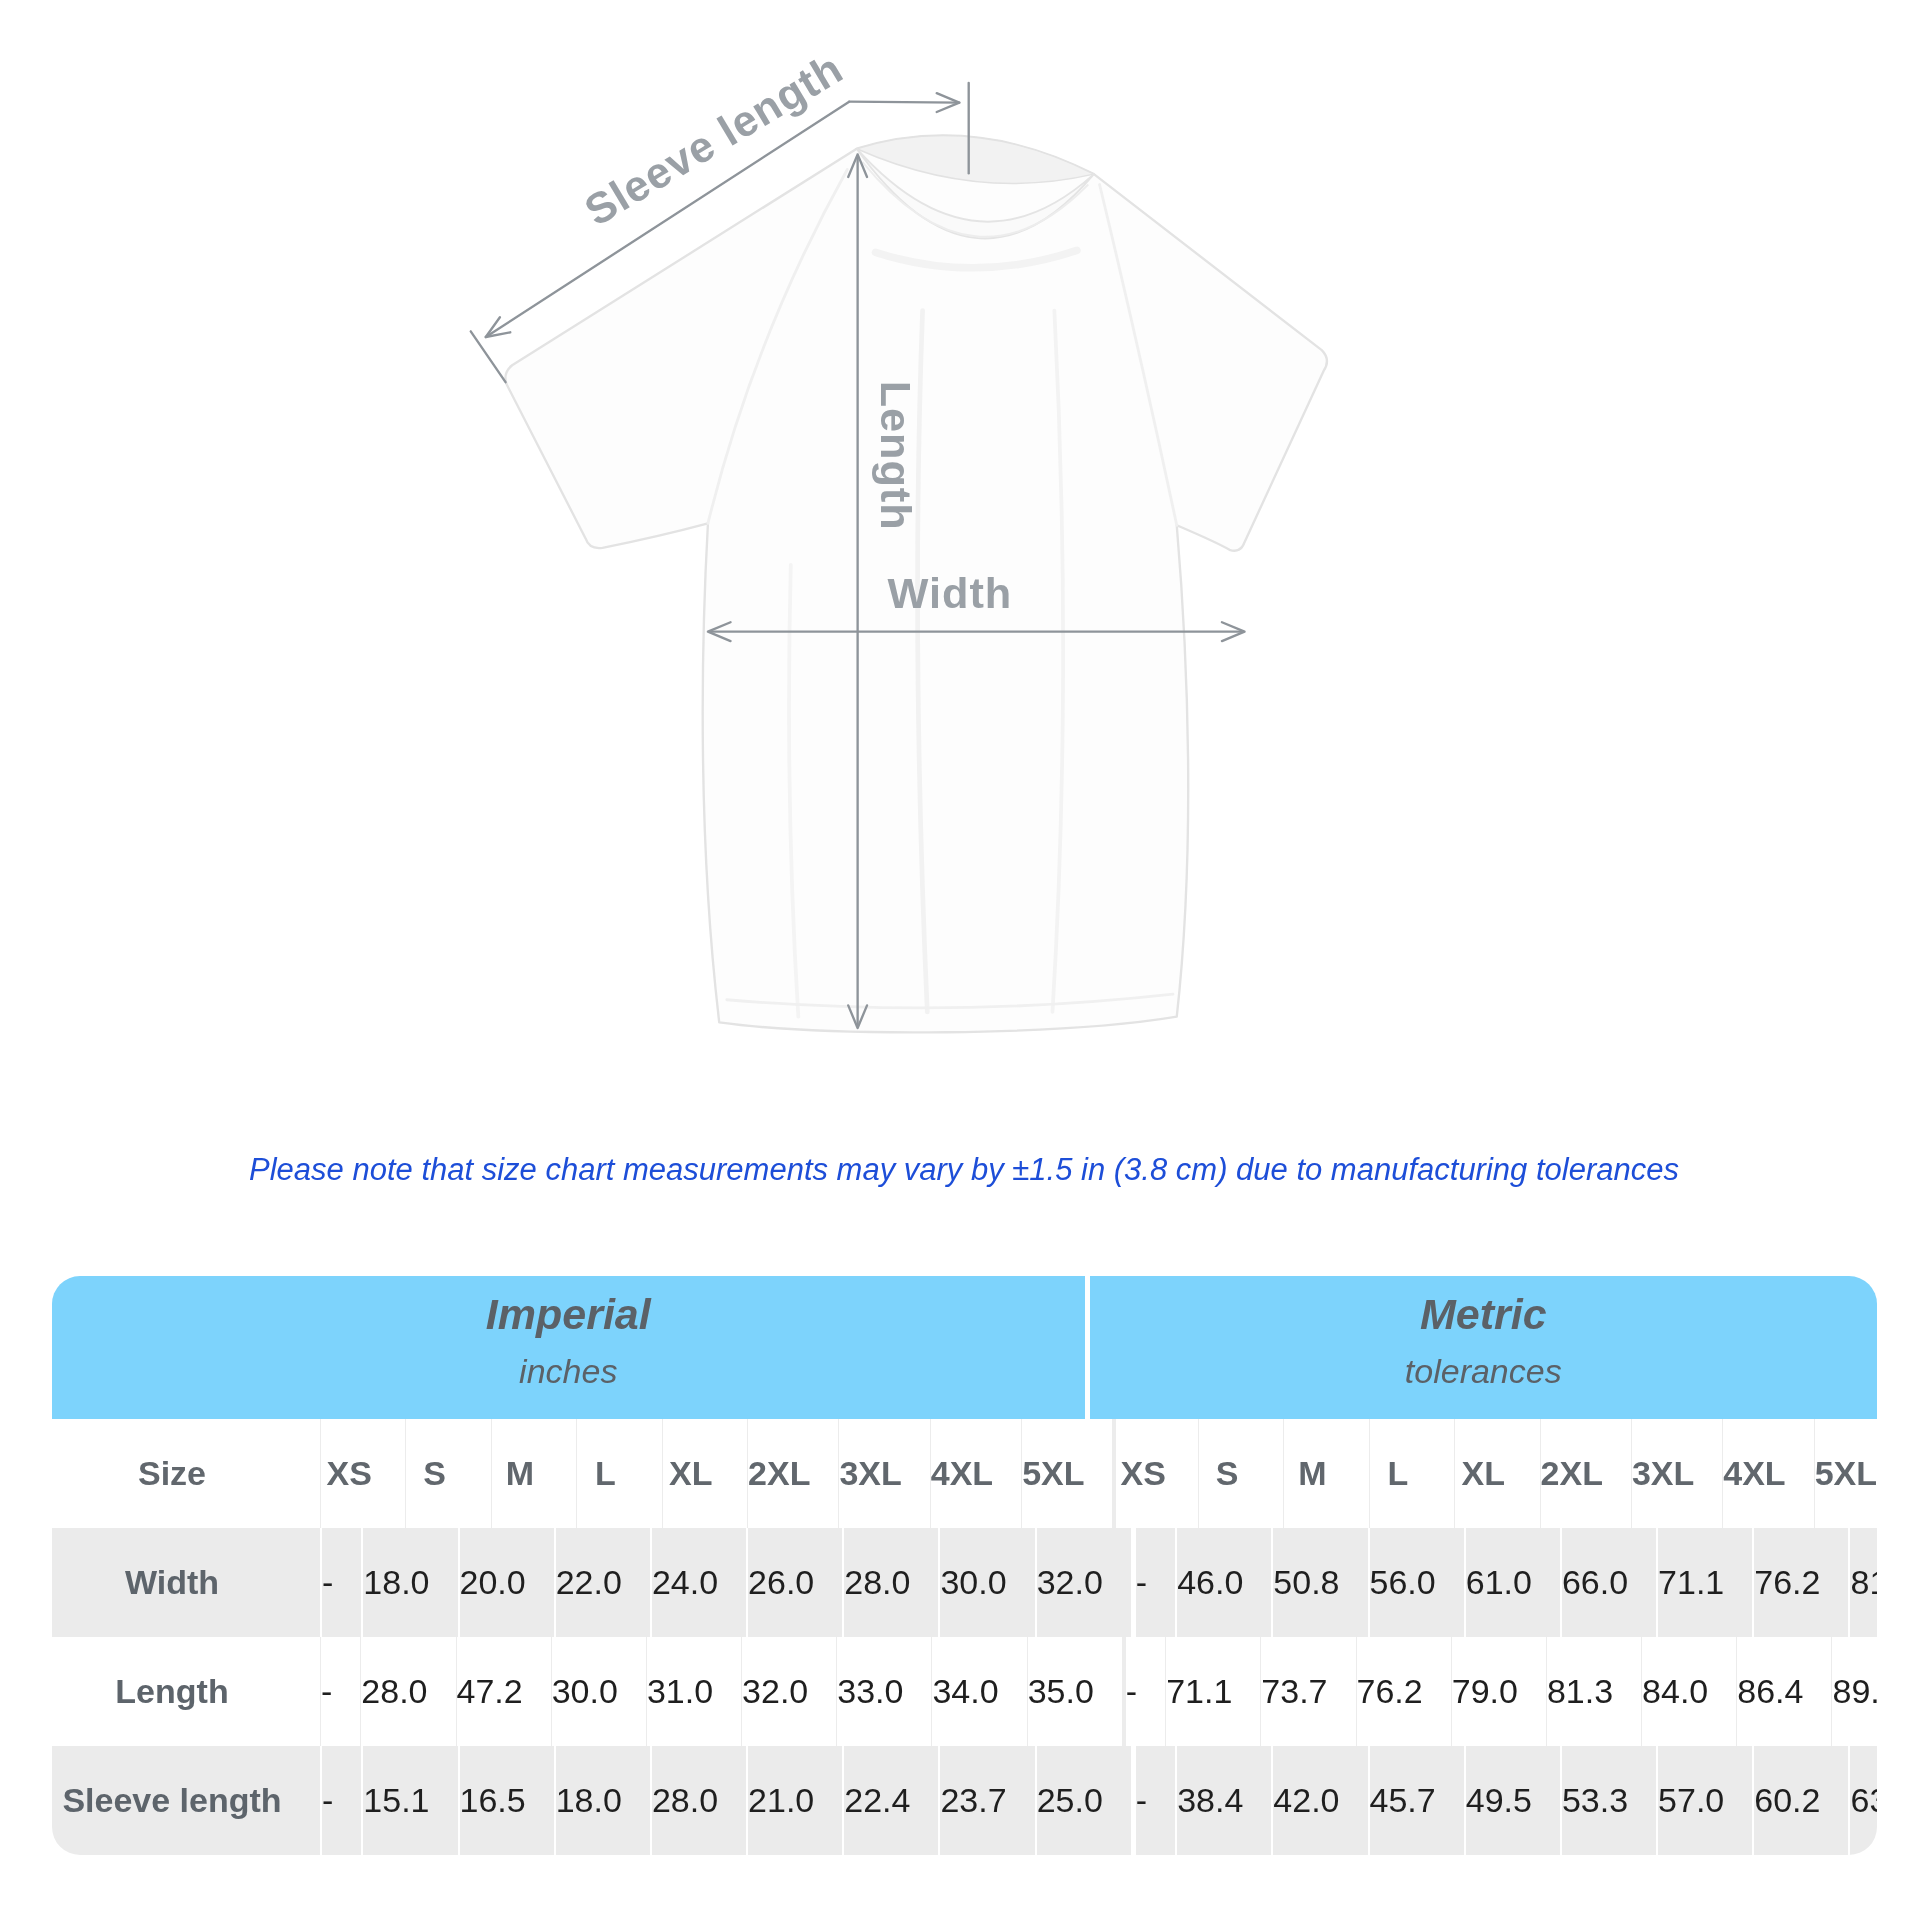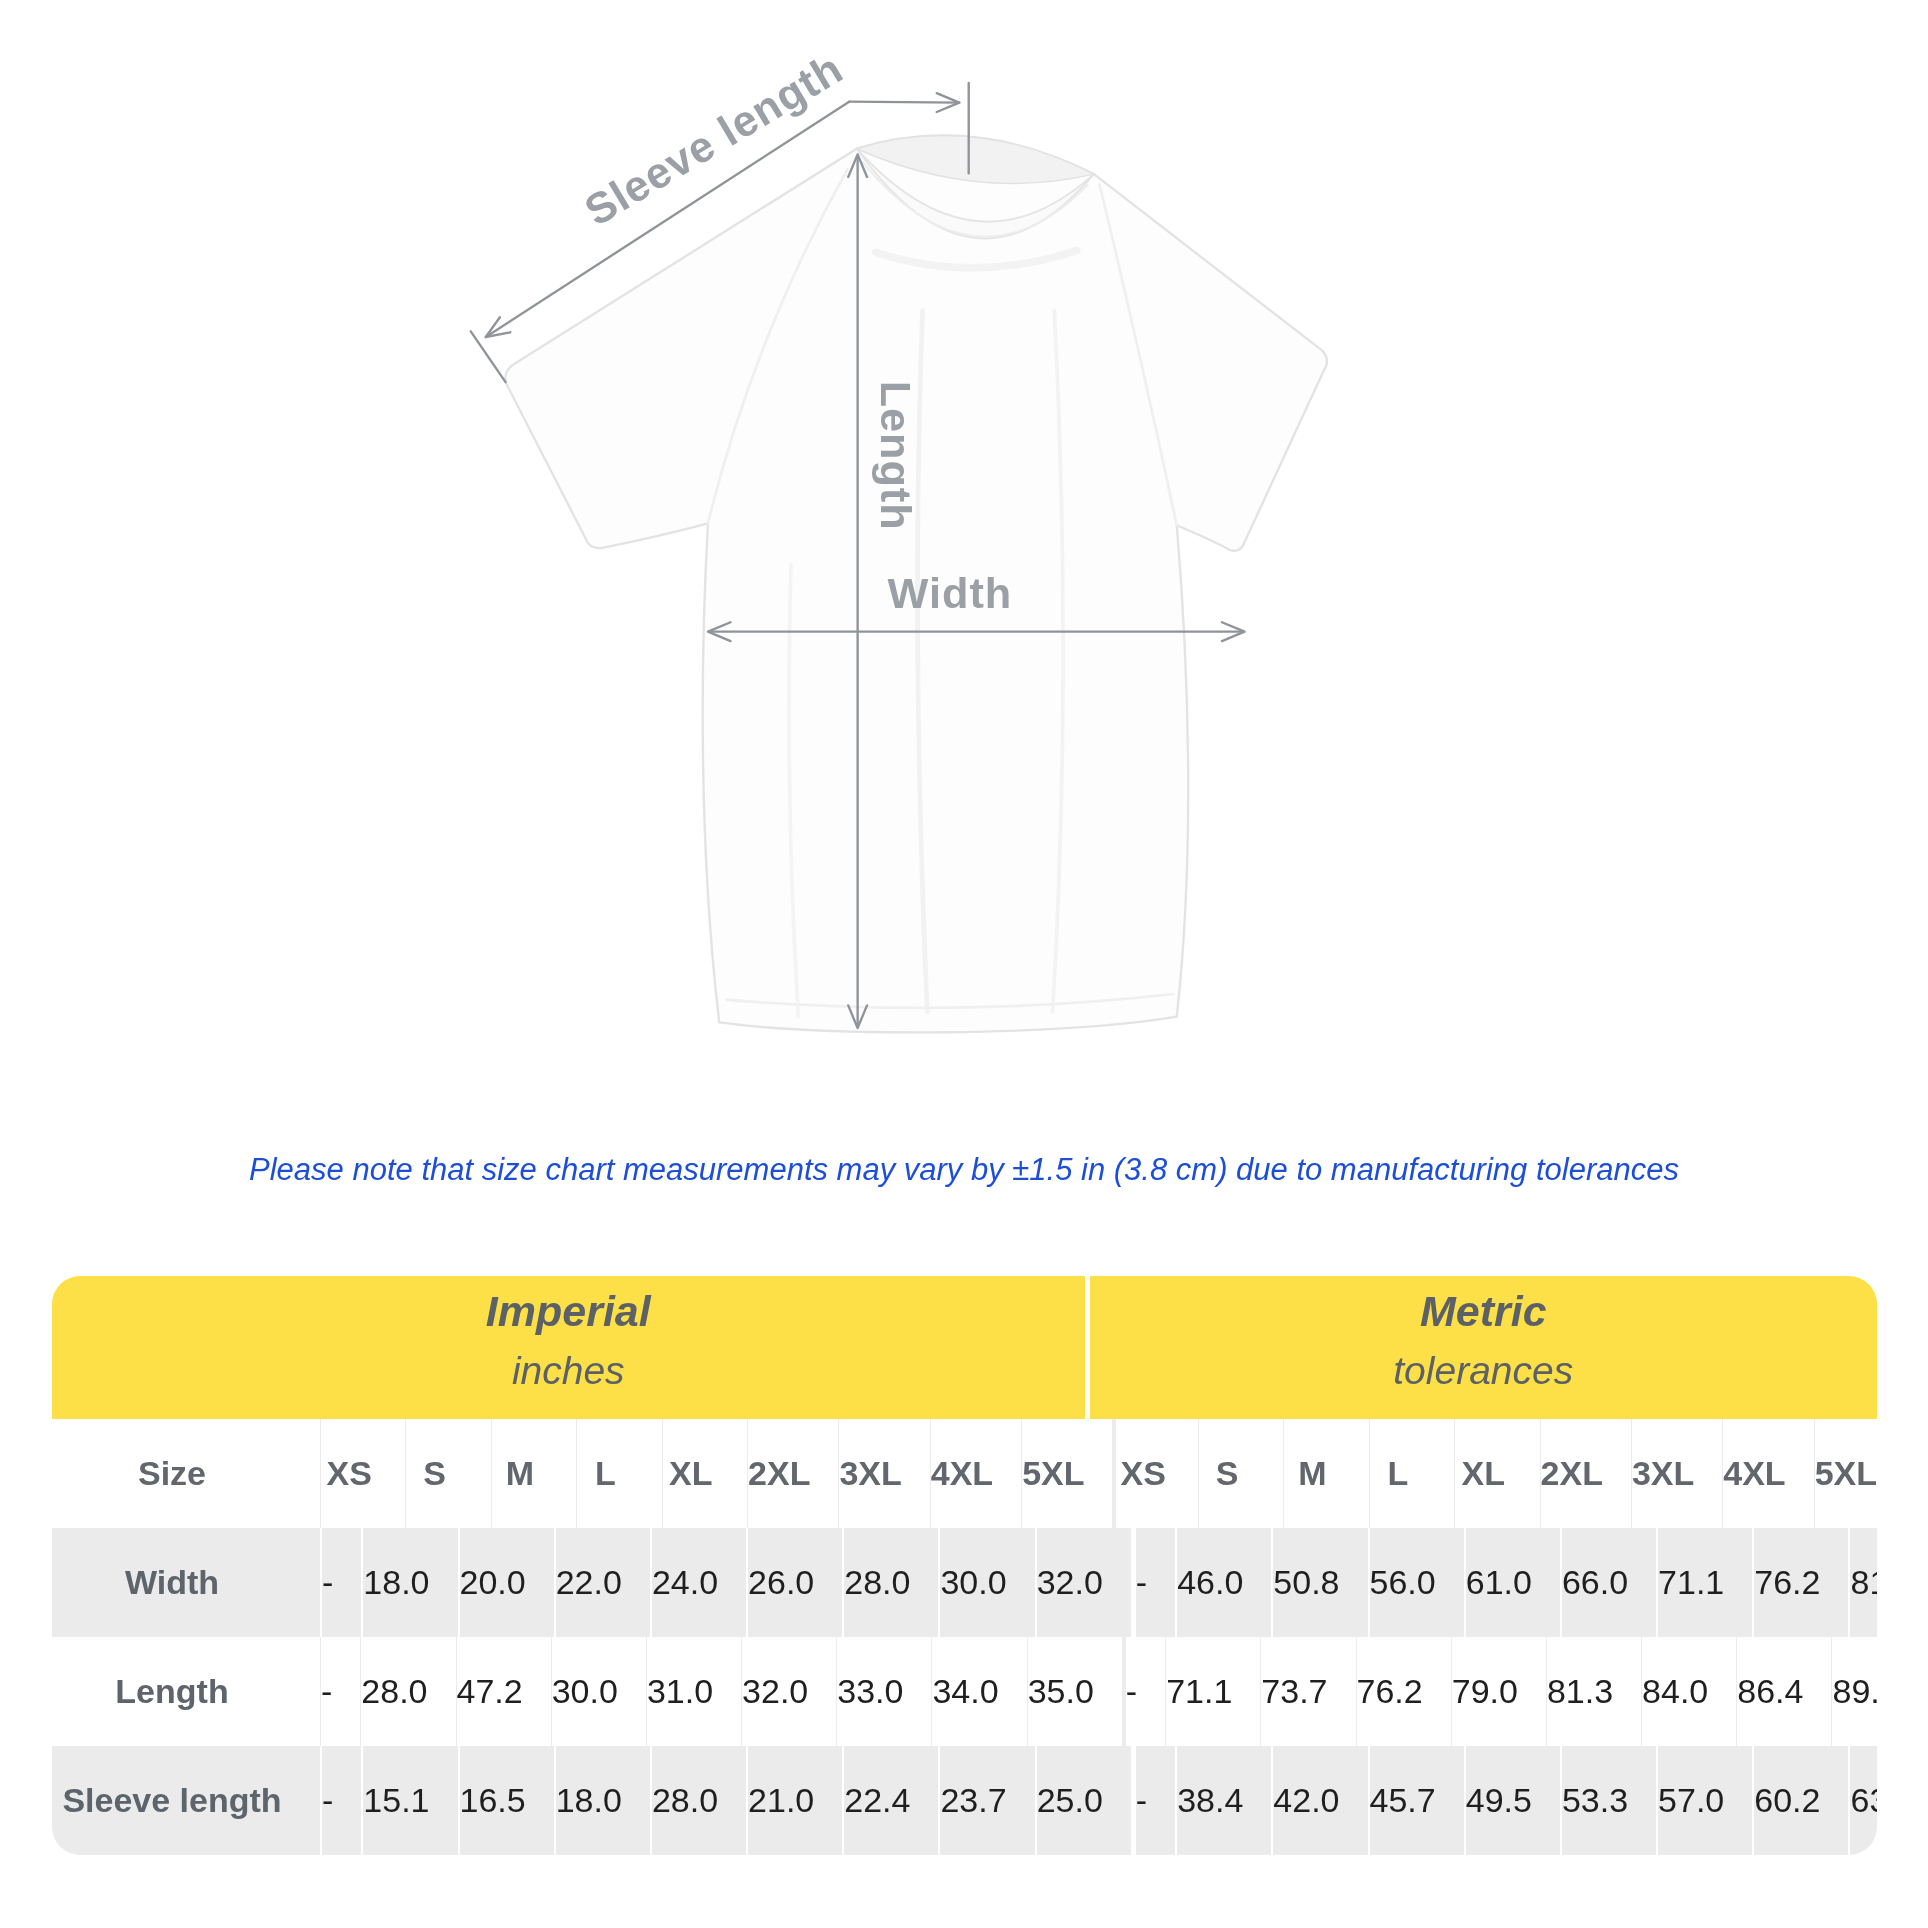--- a/index.html
+++ b/index.html
@@ -18,26 +18,26 @@
   
   .size-table{
     position:absolute;left:52px;top:1276px;width:1825px;
     border-radius:28px;overflow:hidden;
   }
   .size-table *{box-sizing:border-box;}
   .band,.trow{display:grid;grid-template-columns:240px repeat(18,1fr);width:100%;}
   .band{height:143px;}
   .trow{height:109px;gap:28px;}
   .hcell{
-    background:#fde047;display:flex;flex-direction:column;align-items:center;justify-content:center;
+    background:#7dd3fc;display:flex;flex-direction:column;align-items:center;justify-content:center;
     padding-bottom:15px;
   }
   .hcell.met{border-left:5.6px solid #ffffff;}
   .uname{font-size:43px;font-weight:700;font-style:italic;color:#5b6167;}
-  .uunit{font-size:39px;font-style:italic;color:#5b6167;margin-top:13px;}
+  .uunit{font-size:34px;font-style:italic;color:#5b6167;margin-top:13px;}
   .cell{display:flex;align-items:center;justify-content:center;font-size:34px;}
   .trow.white{background:#ffffff;}
   .trow.gray{background:#ebebeb;}
   .trow.white > div + div{border-left:1.9px solid #ececec;}
   .trow.gray  > div + div{border-left:2.8px solid #ffffff;}
   .trow.white > div.mj{border-left-width:4.7px;}
   .trow.gray  > div.mj{border-left-width:5.6px;}
   .cell.head{font-weight:700;color:#61676d;}
   .cell.rlabel{font-weight:700;color:#5d646b;}
   .cell.val{color:#1f1f1f;}

